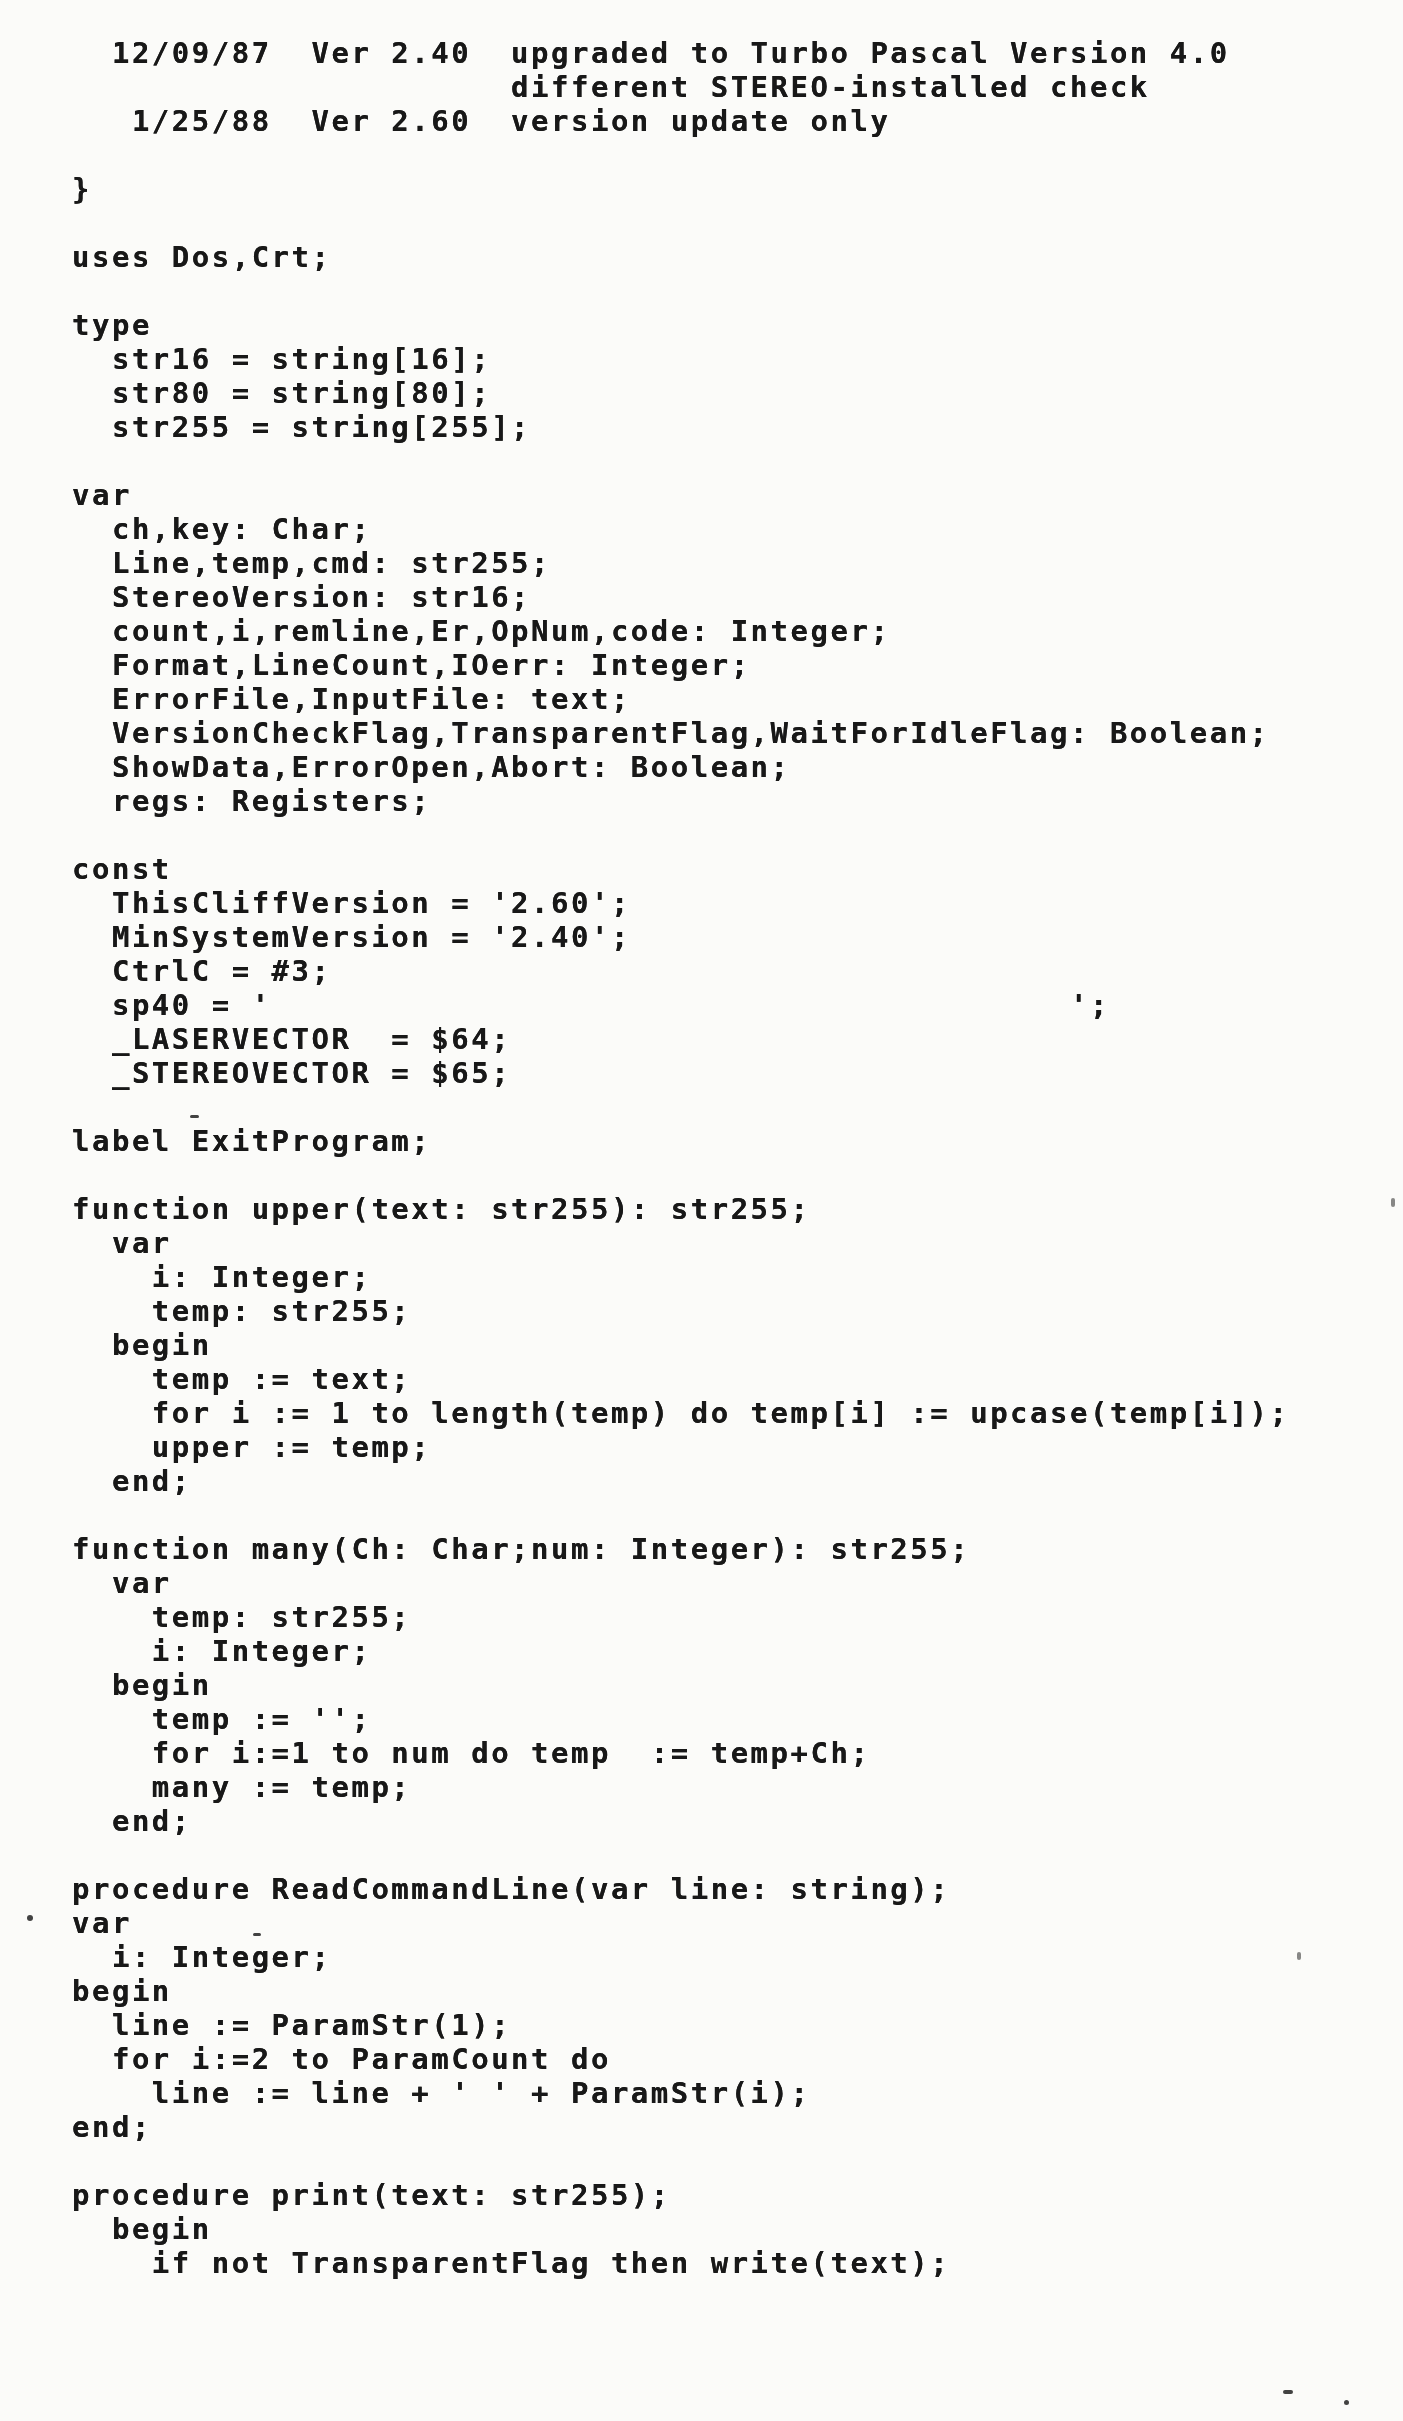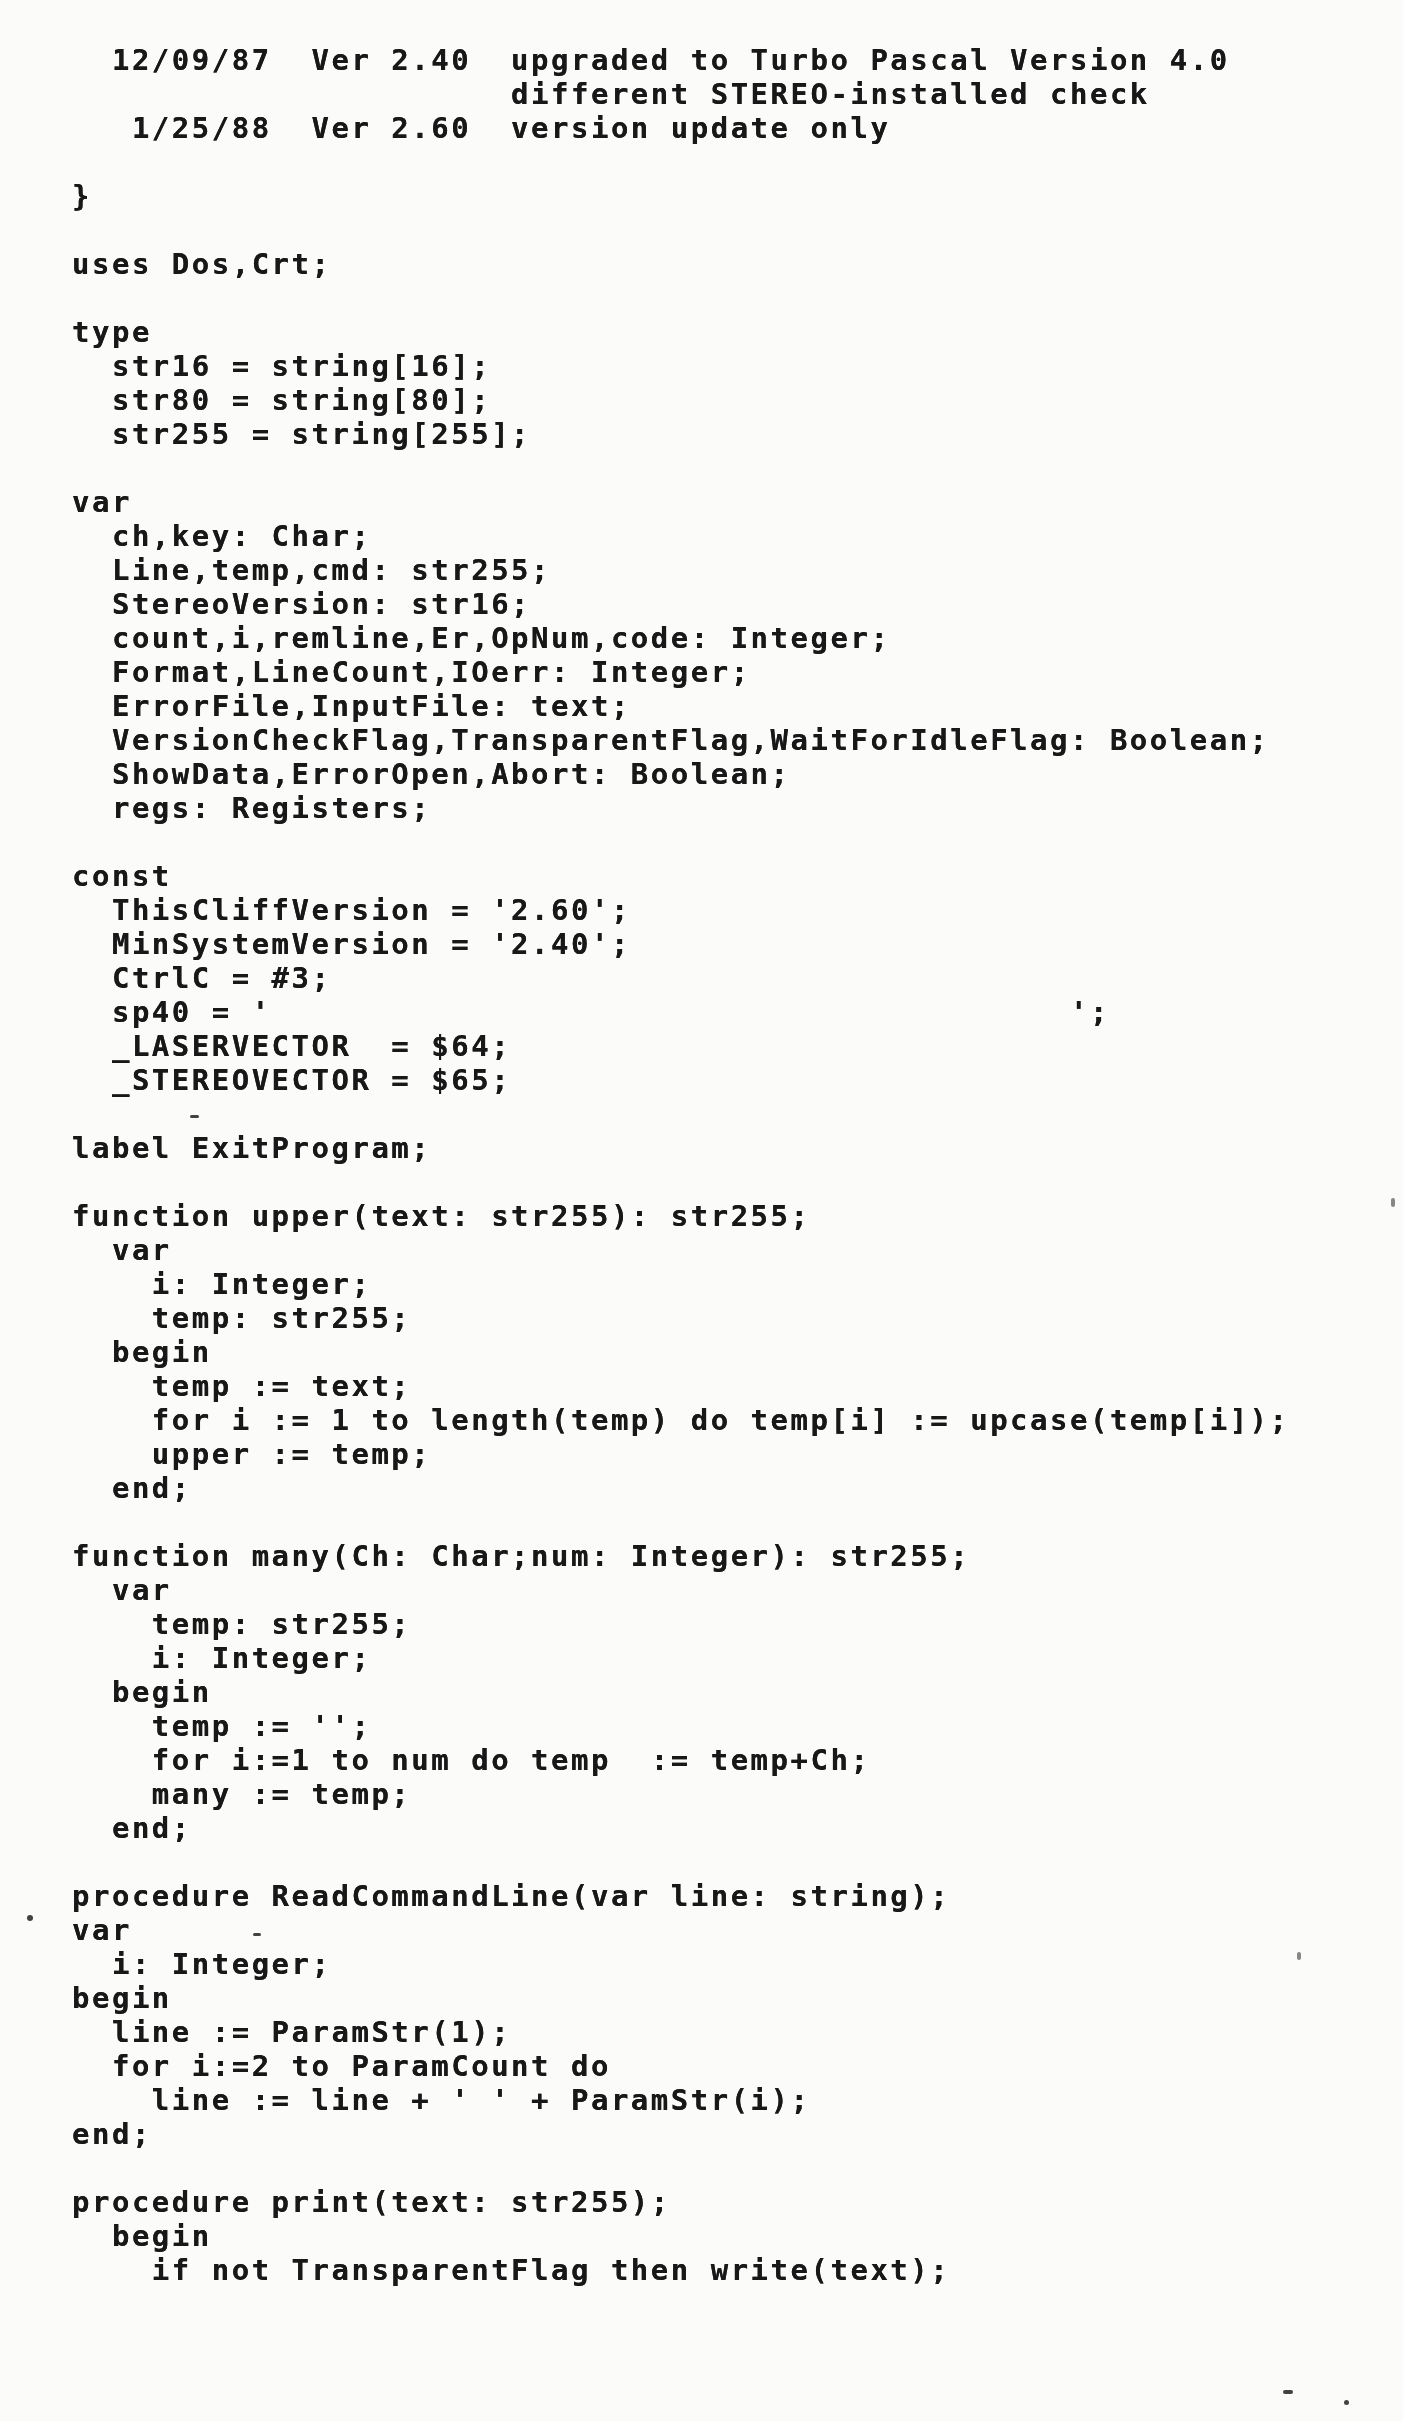--- a/index.html
+++ b/index.html
@@ -10,21 +10,21 @@
   .page {
     position: relative;
     width: 1403px;
     height: 2421px;
     background: #fbfbf9;
     overflow: hidden;
   }
   .code-listing {
     position: absolute;
     left: 72px;
-    top: 43px;
+    top: 36px;
     font-family: "DejaVu Sans Mono", "Liberation Mono", monospace;
     font-size: 29px;
     font-weight: 700;
     line-height: 34px;
     letter-spacing: 2.5px;
     color: #181818;
     white-space: pre;
     text-shadow: 0 0 0.6px rgba(10,10,10,0.85);
   }
   .code-line {

